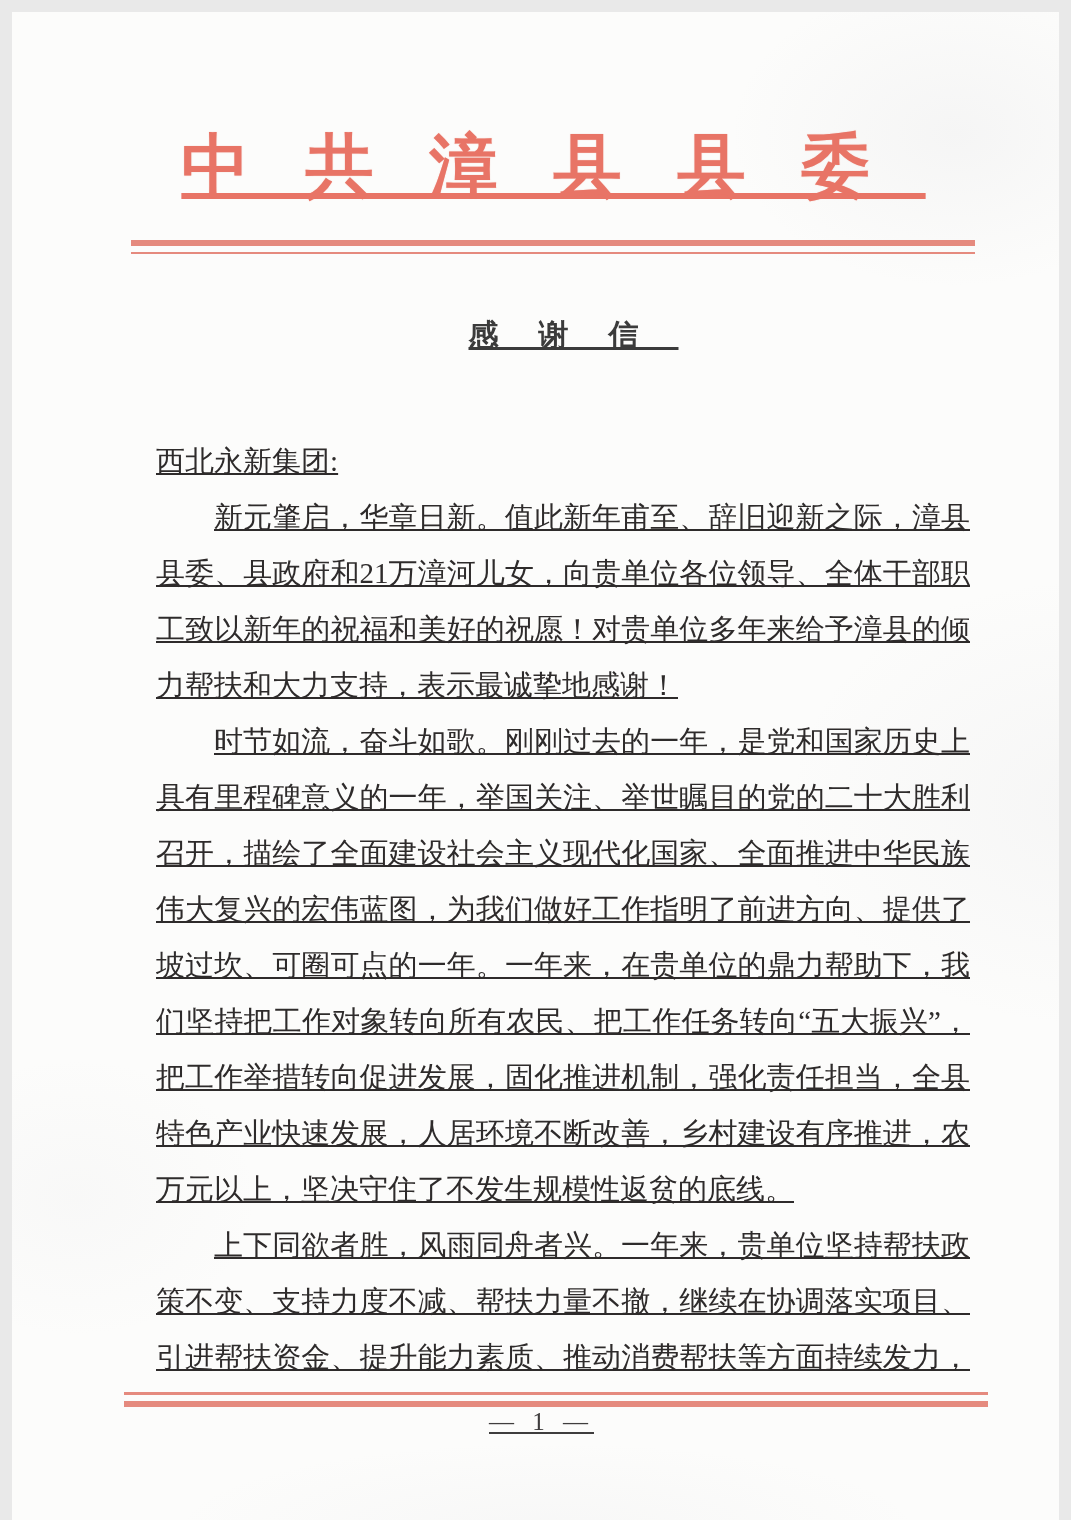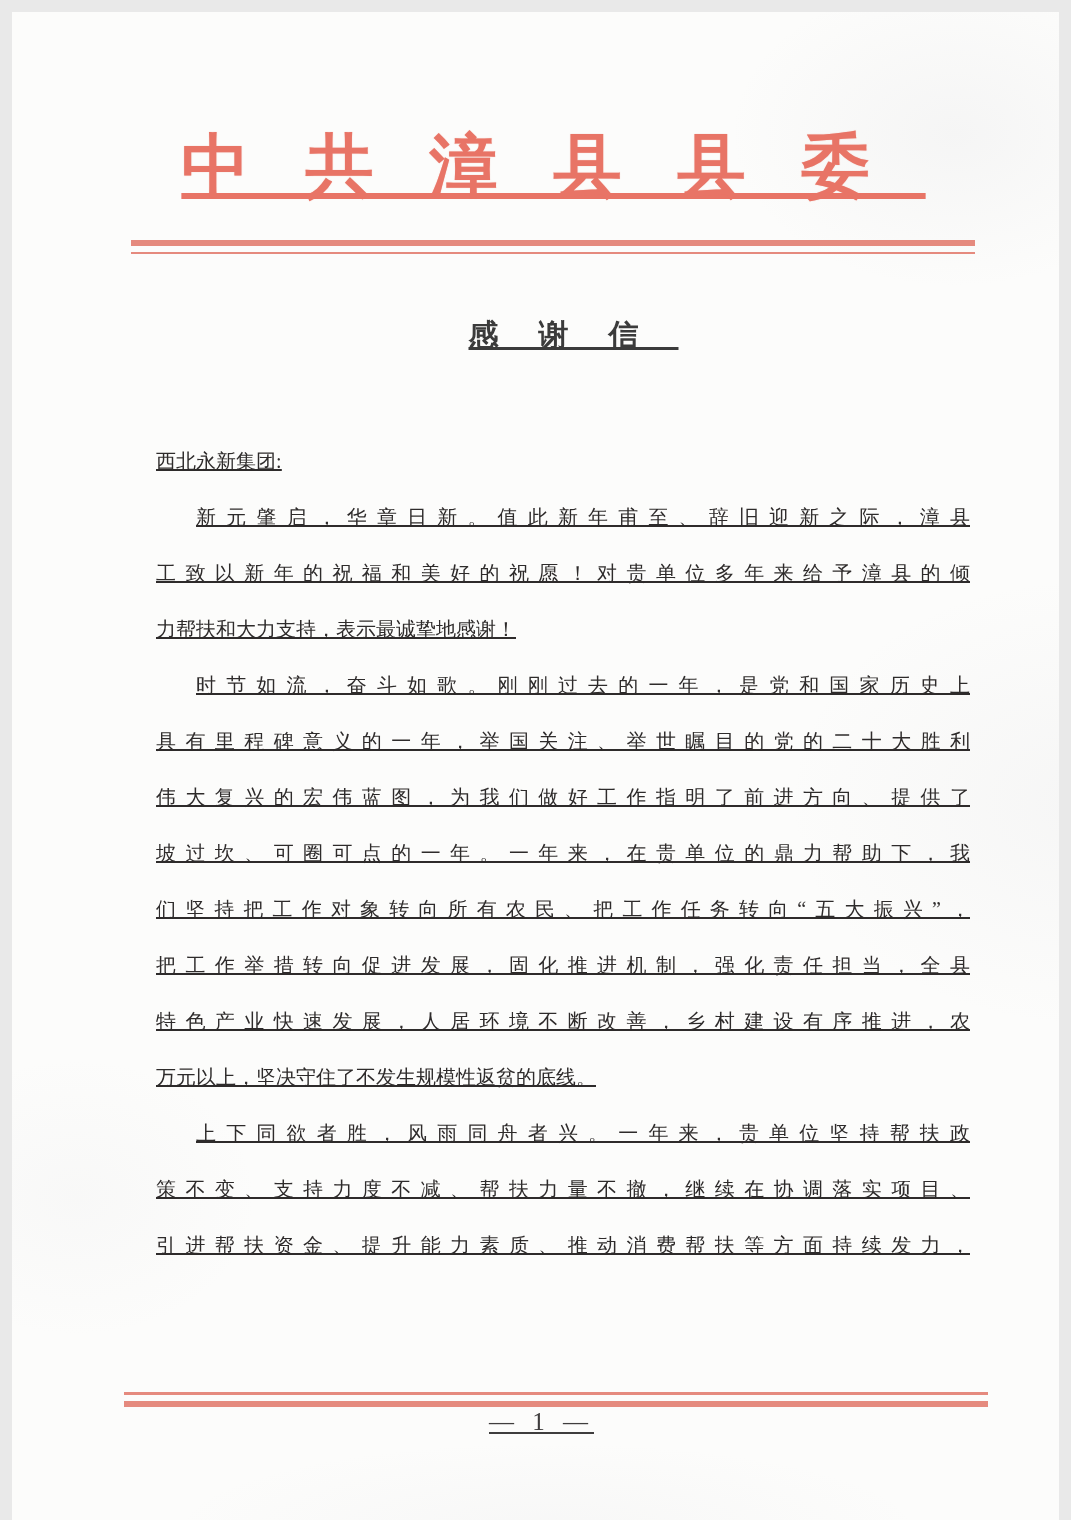--- a/index.html
+++ b/index.html
@@ -53,21 +53,21 @@
     padding-left: 40px;
     color: #3b3b3b;
     white-space: nowrap;
   }
 
   
   .body-block {
     position: absolute;
     top: 412px; left: 132px; width: 826px;
     color: #2e2b2b;
-    font-size: 20px;
+    font-size: 29px;
     line-height: 50px;
   }
   .bline {
     height: 50px;
     text-align: justify;
     text-align-last: justify;
     -moz-text-align-last: justify;
     word-break: break-all;
     white-space: normal;
     overflow: hidden;
@@ -97,24 +97,26 @@
   <div class="rule-top">
     <div class="thick"></div>
     <div class="thin"></div>
   </div>
 
   <div class="doc-title">感谢信</div>
 
   <div class="body-block">
     <div class="bline para-end">西北永新集团:</div>
     <div class="bline indent">新元肇启，华章日新。值此新年甫至、辞旧迎新之际，漳县</div>
+    <div class="bline">县委、县政府和21万漳河儿女，向贵单位各位领导、全体干部职</div>
     <div class="bline">工致以新年的祝福和美好的祝愿！对贵单位多年来给予漳县的倾</div>
     <div class="bline para-end">力帮扶和大力支持，表示最诚挚地感谢！</div>
     <div class="bline indent">时节如流，奋斗如歌。刚刚过去的一年，是党和国家历史上</div>
     <div class="bline">具有里程碑意义的一年，举国关注、举世瞩目的党的二十大胜利</div>
+    <div class="bline">召开，描绘了全面建设社会主义现代化国家、全面推进中华民族</div>
     <div class="bline">伟大复兴的宏伟蓝图，为我们做好工作指明了前进方向、提供了</div>
     <div class="bline">坡过坎、可圈可点的一年。一年来，在贵单位的鼎力帮助下，我</div>
     <div class="bline">们坚持把工作对象转向所有农民、把工作任务转向“五大振兴”，</div>
     <div class="bline">把工作举措转向促进发展，固化推进机制，强化责任担当，全县</div>
     <div class="bline">特色产业快速发展，人居环境不断改善，乡村建设有序推进，农</div>
     <div class="bline para-end">万元以上，坚决守住了不发生规模性返贫的底线。</div>
     <div class="bline indent">上下同欲者胜，风雨同舟者兴。一年来，贵单位坚持帮扶政</div>
     <div class="bline">策不变、支持力度不减、帮扶力量不撤，继续在协调落实项目、</div>
     <div class="bline">引进帮扶资金、提升能力素质、推动消费帮扶等方面持续发力，</div>
   </div>

